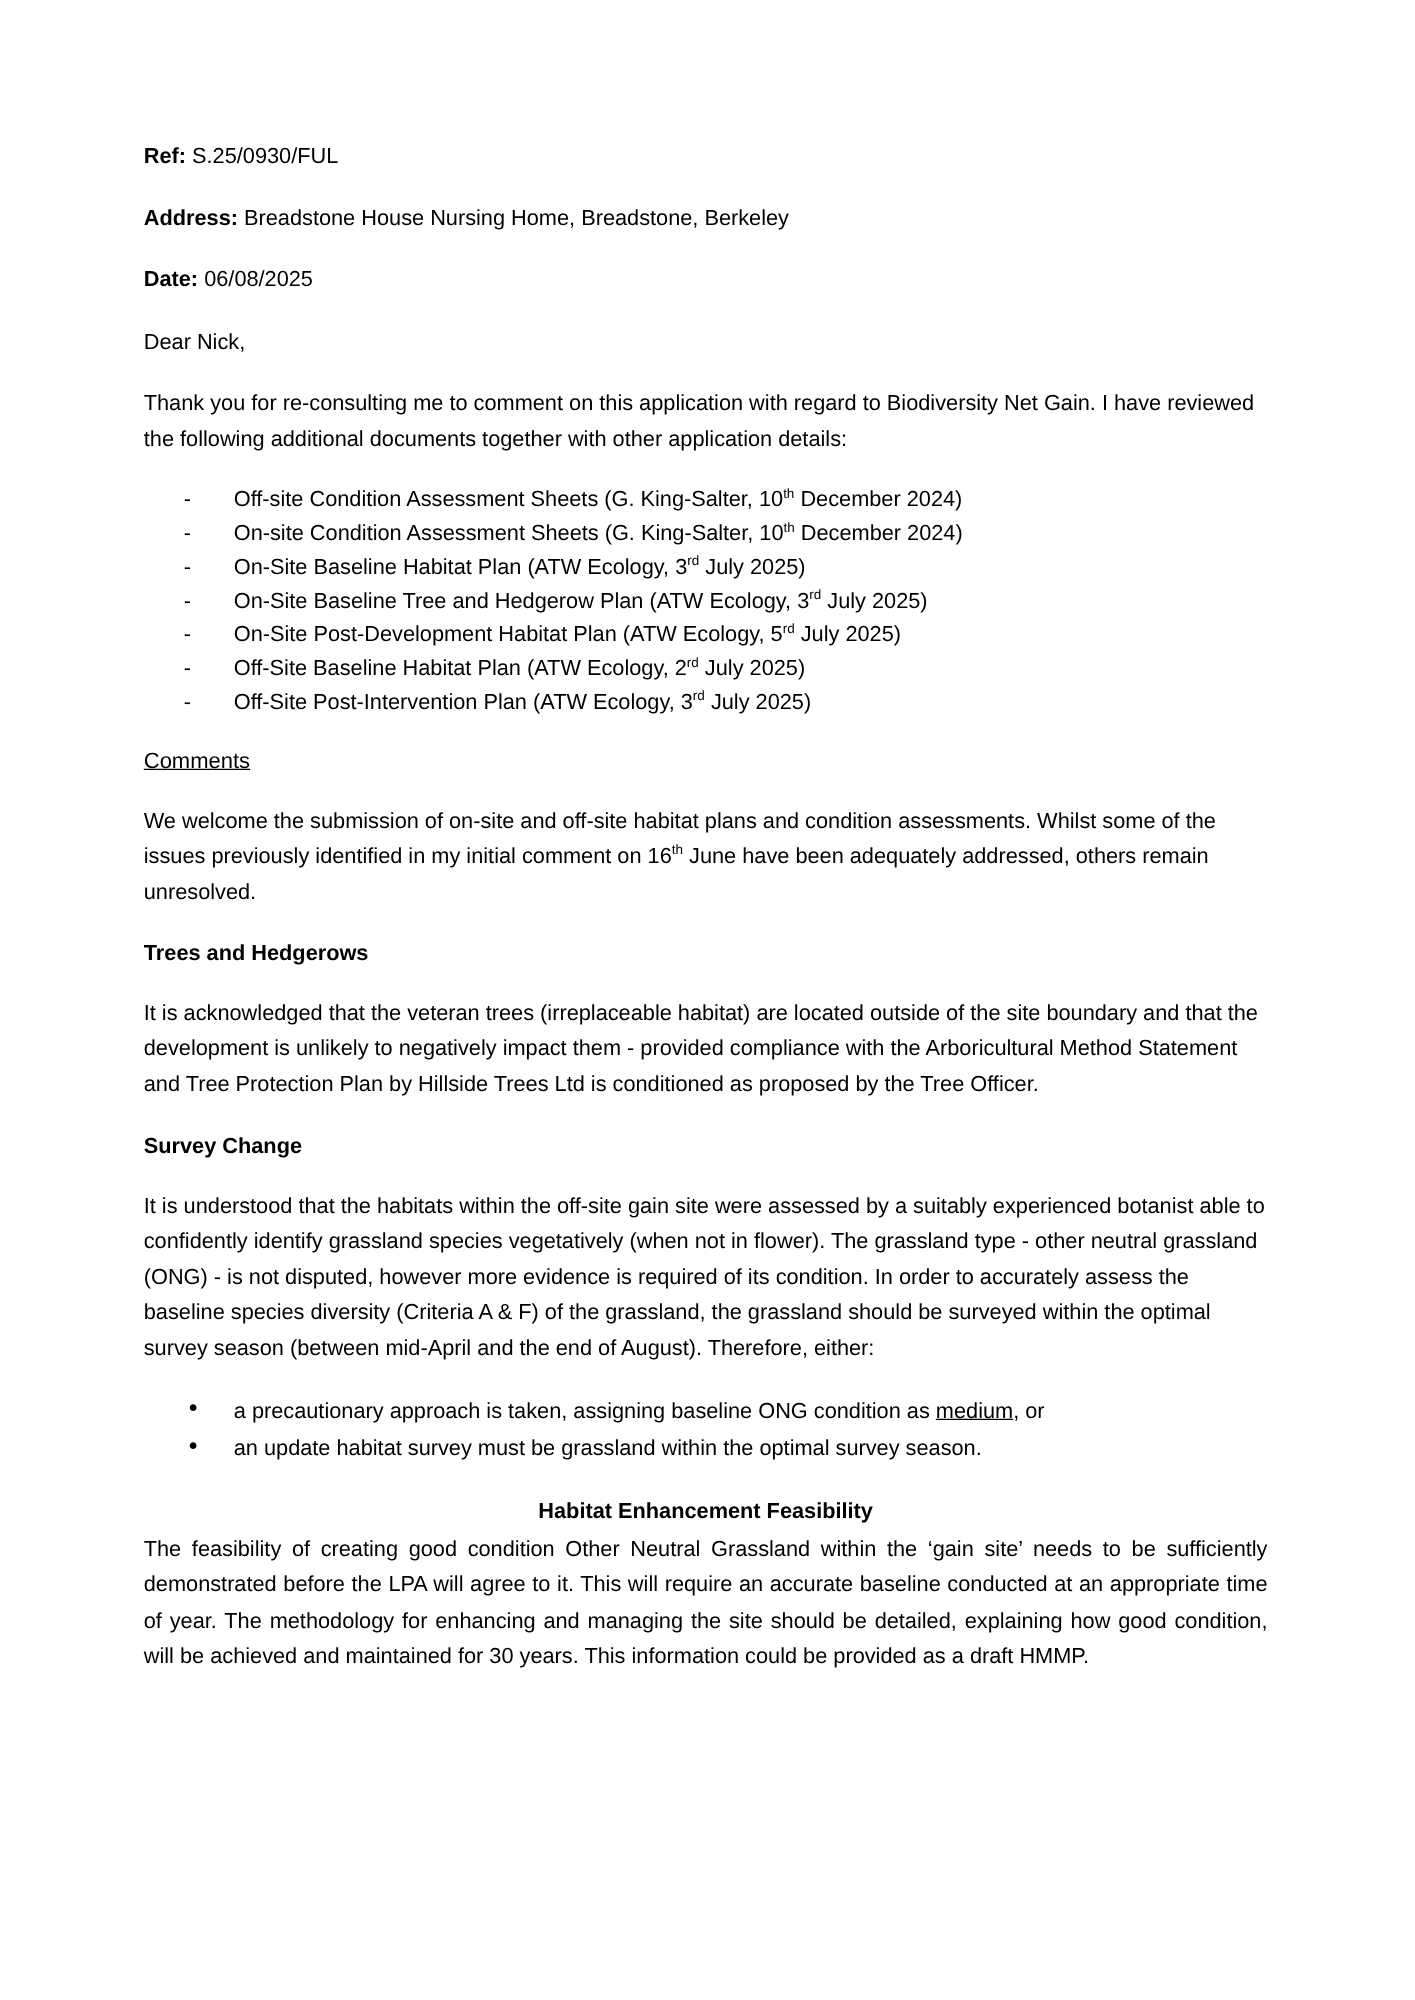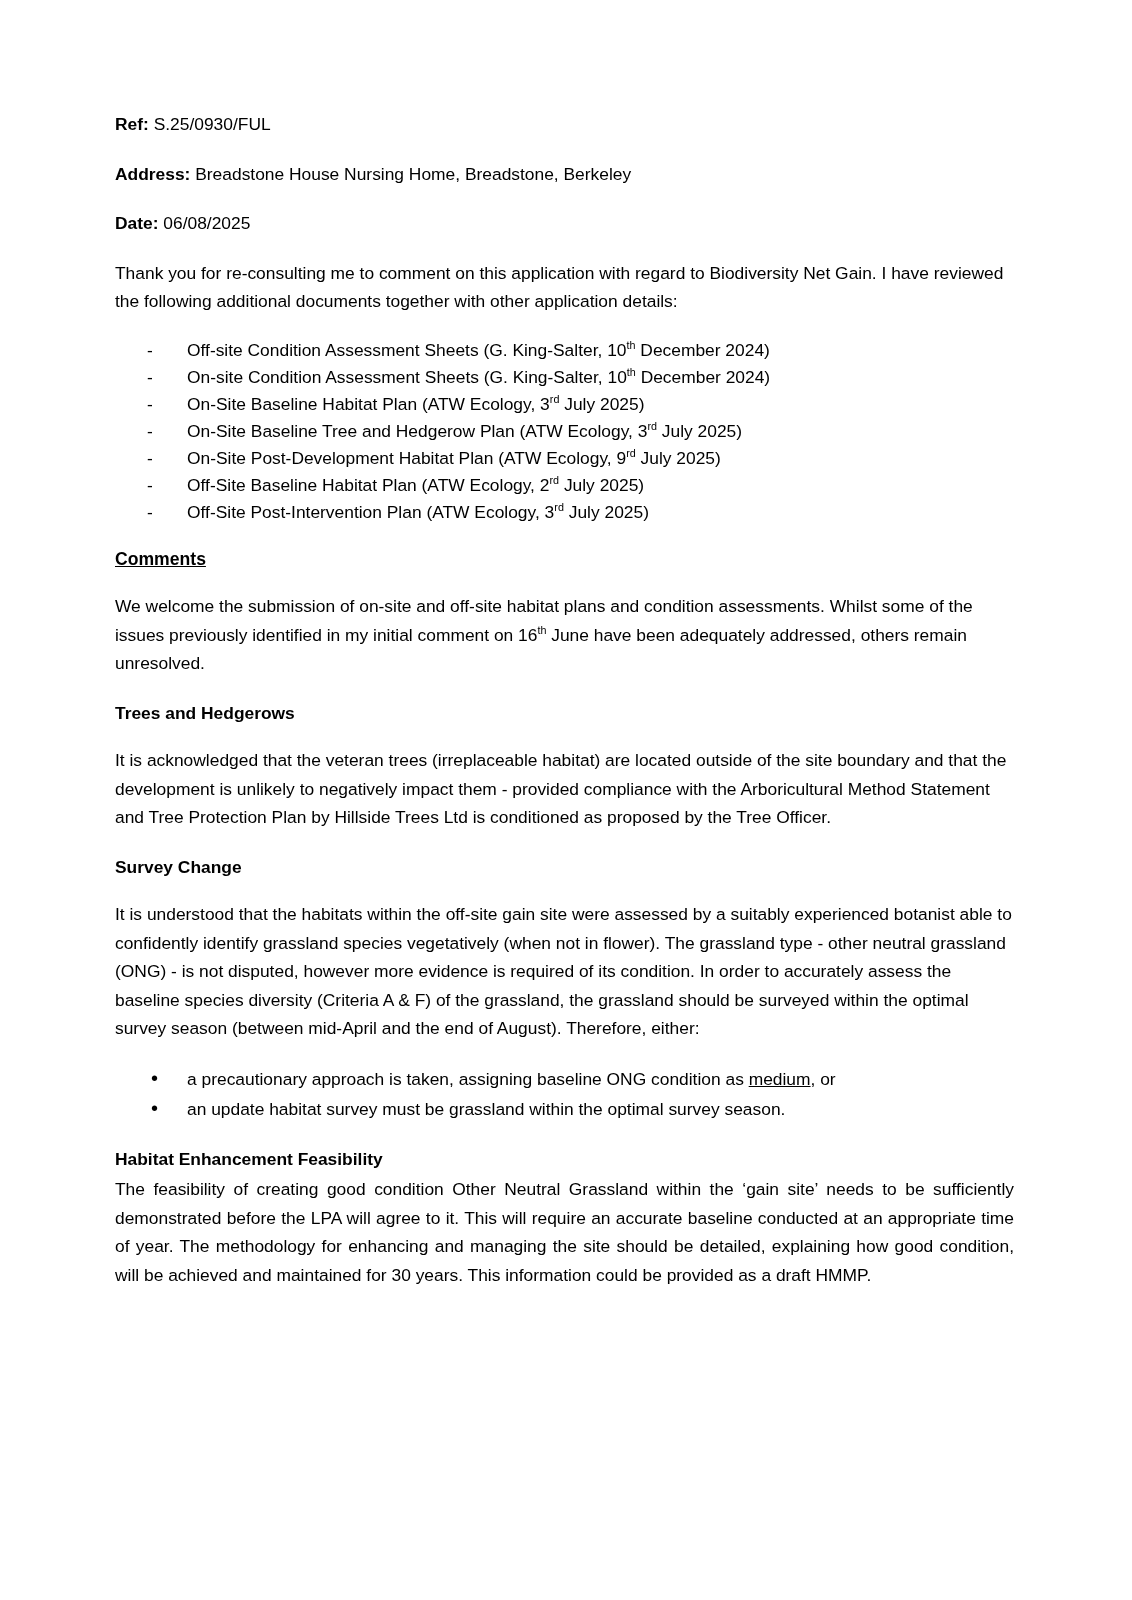--- a/index.html
+++ b/index.html
@@ -38,25 +38,26 @@
     font-weight: bold;
   }
   .heading {
     font-size: 17.4px;
     line-height: 28.5px;
     font-weight: bold;
     margin-bottom: 19px;
   }
   .heading.tight {
     margin-bottom: 2px;
+    text-align: center;
   }
   .heading-underline {
     font-size: 17.6px;
     line-height: 28.5px;
-    font-weight: bold;
+    font-weight: normal;
     text-decoration: underline;
     margin-bottom: 19px;
   }
   ul.dashlist {
     list-style: none;
     margin: 0 0 19px 0;
     padding: 0;
   }
   ul.dashlist li {
     position: relative;
@@ -100,29 +101,30 @@
 
 <div class="page">
 
   <p class="para"><span class="bold">Ref:</span><span> S.25/0930/FUL</span></p>
 
   <p class="para"><span class="bold">Address:</span><span> Breadstone House Nursing Home, Breadstone, Berkeley</span></p>
 
 
   <p class="para"><span class="bold">Date:</span><span> 06/08/2025</span></p>
 
+  <p class="para">Dear Nick,</p>
 
   <p class="para">Thank you for re-consulting me to comment on this application with regard to Biodiversity Net Gain. I have reviewed the following additional documents together with other application details:</p>
 
   <ul class="dashlist">
     <li><span class="dash">-</span><span>Off-site Condition Assessment Sheets (G. King-Salter, 10</span><sup>th</sup><span> December 2024)</span></li>
     <li><span class="dash">-</span><span>On-site Condition Assessment Sheets (G. King-Salter, 10</span><sup>th</sup><span> December 2024)</span></li>
     <li><span class="dash">-</span><span>On-Site Baseline Habitat Plan (ATW Ecology, 3</span><sup>rd</sup><span> July 2025)</span></li>
     <li><span class="dash">-</span><span>On-Site Baseline Tree and Hedgerow Plan (ATW Ecology, 3</span><sup>rd</sup><span> July 2025)</span></li>
-    <li><span class="dash">-</span><span>On-Site Post-Development Habitat Plan (ATW Ecology, 9</span><sup>rd</sup><span> July 2025)</span></li>
+    <li><span class="dash">-</span><span>On-Site Post-Development Habitat Plan (ATW Ecology, 5</span><sup>rd</sup><span> July 2025)</span></li>
     <li><span class="dash">-</span><span>Off-Site Baseline Habitat Plan (ATW Ecology, 2</span><sup>rd</sup><span> July 2025)</span></li>
     <li><span class="dash">-</span><span>Off-Site Post-Intervention Plan (ATW Ecology, 3</span><sup>rd</sup><span> July 2025)</span></li>
   </ul>
 
   <p class="heading-underline">Comments</p>
 
   <p class="para"><span>We welcome the submission of on-site and off-site habitat plans and condition assessments. Whilst some of the issues previously identified in my initial comment on 16</span><sup>th</sup><span> June have been adequately addressed, others remain unresolved.</span></p>
 
   <p class="heading">Trees and Hedgerows</p>
 

